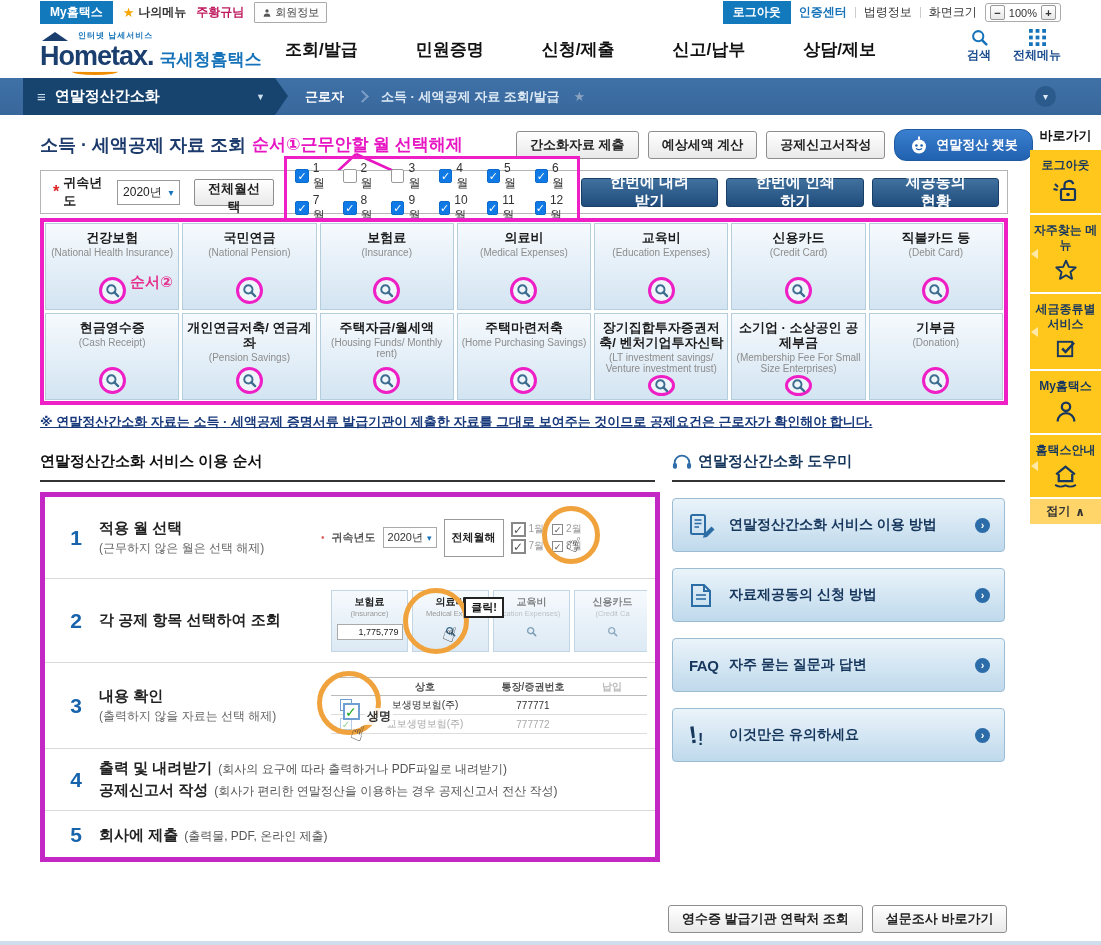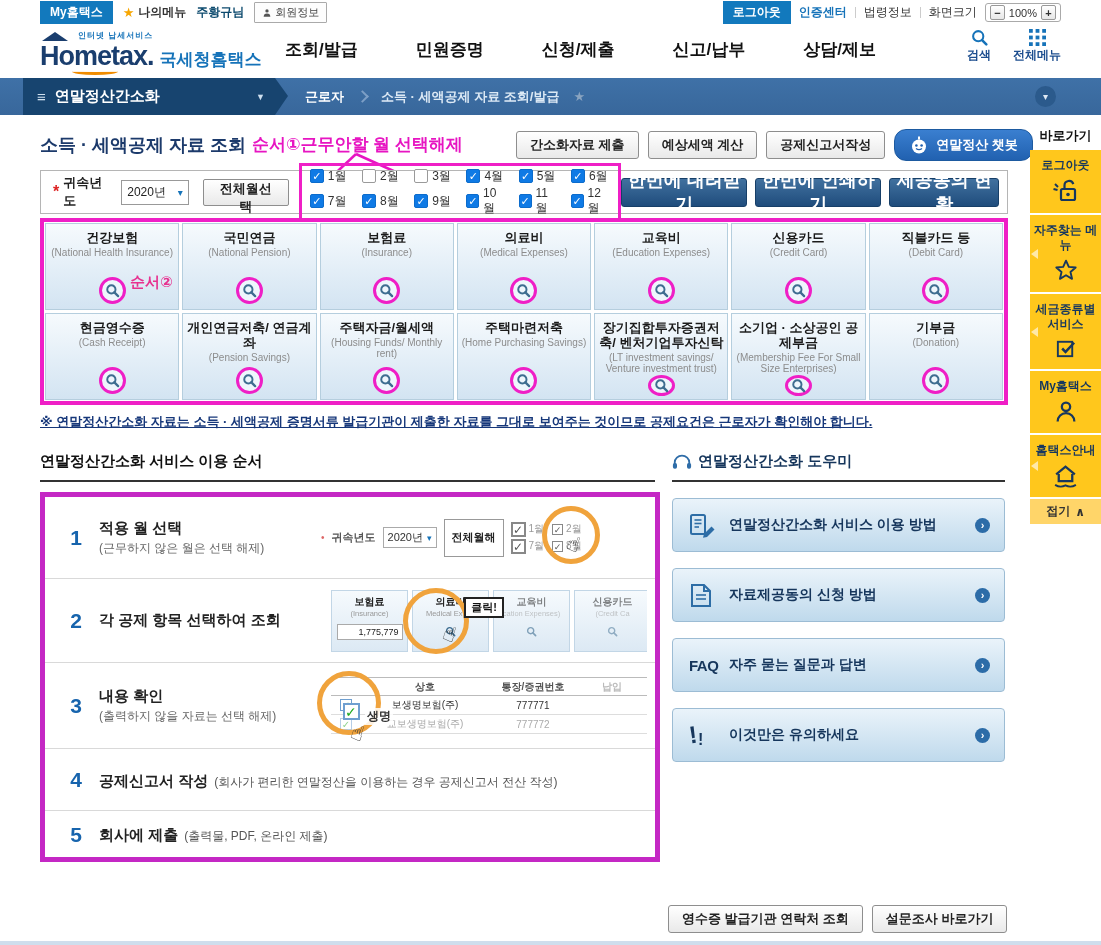--- a/index.html
+++ b/index.html
@@ -7,21 +7,21 @@
   body { font-family:"Liberation Sans","DejaVu Sans",sans-serif; }
   #page { position:relative; width:1101px; height:945px; background:#fff; overflow:hidden; }
 
   
   .topbar { position:absolute; top:0; left:0; width:1101px; height:24px; background:#fff; font-size:12px; }
   .topbar-left { position:absolute; left:40px; top:1px; display:flex; align-items:center; gap:10px; }
   .topbar-right { position:absolute; right:40px; top:1px; display:flex; align-items:center; gap:8px; }
   .chip-blue { background:#1279bd; color:#fff; font-weight:bold; padding:3px 10px; font-size:12px; border:0; }
   .mymenu { display:flex; align-items:center; gap:4px; font-weight:bold; color:#333; }
   .star-gold { color:#f7a600; font-size:13px; }
-  .username { color:#0c4a6e; font-weight:bold; }
+  .username { color:#be185d; font-weight:bold; }
   .member-btn { display:inline-flex; align-items:center; gap:3px; border:1px solid #aaa; background:#fdfdfd; padding:2px 7px; font-size:11px; color:#444; border-radius:1px; }
   .link-blue { color:#1673b9; font-weight:bold; }
   .tdiv { width:1px; height:11px; background:#ccc; }
   .plain { color:#333; }
   .zoombox { display:flex; align-items:center; gap:4px; border:1px solid #aaa; border-radius:3px; padding:1px 4px; }
   .zoombtn { width:15px; height:15px; border:1px solid #999; border-radius:2px; background:linear-gradient(#fff,#e7e7e7); font-size:11px; line-height:12px; text-align:center; color:#333; font-weight:bold; }
   .zoomlvl { font-size:11px; color:#333; }
 
   
   .header { position:absolute; top:24px; left:0; width:1101px; height:54px; background:#fff; }
@@ -67,21 +67,21 @@
   .sel { display:inline-flex; align-items:center; justify-content:space-between; width:72px; height:25px; border:1px solid #999; padding:0 5px; font-size:12px; color:#222; background:#fff; margin-right:14px; }
   .sel .caret { color:#1673b9; font-size:10px; font-weight:bold; }
   .allmonth-btn { height:27px; padding:0 12px; border:1px solid #8e8e8e; border-radius:2px; background:linear-gradient(#fff,#e9e9e9); font-weight:bold; font-size:13px; color:#222; margin-right:10px; }
   .months { border:3px solid #ef1fc6; padding:2px 8px; display:grid; grid-template-columns:repeat(6,1fr); grid-column-gap:13px; grid-row-gap:1px; }
   .month { display:flex; align-items:center; gap:4px; }
   .cb { width:14px; height:14px; border:1px solid #9a9a9a; border-radius:2px; background:#fff; display:inline-block; }
   .cb.checked { background:#0f7ae5; border-color:#0c6ccc; }
   .cb.checked::after { content:"✓"; display:block; color:#fff; font-size:11px; font-weight:bold; line-height:12px; text-align:center; }
   .mlabel { font-size:12px; color:#333; }
   .filter-actions { margin-left:auto; margin-right:8px; display:flex; gap:8px; }
-  .navy-btn { display:inline-flex; align-items:center; justify-content:center; height:29px; padding:0 2px; border:1px solid #173f68; border-radius:3px; background:linear-gradient(#41719f,#1f4c7c); color:#fff; font-weight:bold; font-size:18px; }
+  .navy-btn { display:inline-flex; align-items:center; justify-content:center; height:29px; padding:0 27px; border:1px solid #173f68; border-radius:3px; background:linear-gradient(#41719f,#1f4c7c); color:#fff; font-weight:bold; font-size:15px; }
 
   
   .cat-grid { position:absolute; left:40px; top:218px; width:968px; border:4px solid #ef1fc6; background:#fff; padding:1px; display:grid; grid-template-columns:repeat(7,1fr); grid-gap:3px; }
   .card { height:87px; border:1px solid #b5cede; background:linear-gradient(#f6fafd,#d3e4f2); display:flex; flex-direction:column; align-items:center; padding:7px 3px 5px; }
   .card-name { font-size:13px; font-weight:bold; color:#1a1a1a; text-align:center; line-height:1.15; }
   .card-eng { font-size:10px; color:#8c8c8c; text-align:center; line-height:1.15; margin-top:1px; }
   .mag-wrap { margin-top:auto; width:27px; height:27px; border:3px solid #ef1fc6; border-radius:50%; background:#eef6fc; display:flex; align-items:center; justify-content:center; }
   .anno2 { position:absolute; left:130px; top:273px; font-size:15px; font-weight:bold; color:#e7318f; }
 
   
@@ -621,20 +621,21 @@
           <span class="badge3">생명</span>
           <span class="ocircle" style="left:-14px; top:-6px; width:64px; height:64px;"></span>
           <span class="hand" style="left:20px; top:44px;">☝</span>
         </div>
       </div>
     </div>
 
     <div class="step" style="height:62px;">
       <div class="step-no">4</div>
       <div class="step-text">
+        <div class="st"><span>출력 및 내려받기</span><span class="inline-d">(회사의 요구에 따라 출력하거나 PDF파일로 내려받기)</span></div>
         <div class="st" style="margin-top:3px;"><span>공제신고서 작성</span><span class="inline-d">(회사가 편리한 연말정산을 이용하는 경우 공제신고서 전산 작성)</span></div>
       </div>
     </div>
 
     <div class="step" style="height:48px;">
       <div class="step-no">5</div>
       <div class="step-text">
         <div class="st"><span>회사에 제출</span><span class="inline-d">(출력물, PDF, 온라인 제출)</span></div>
       </div>
     </div>

